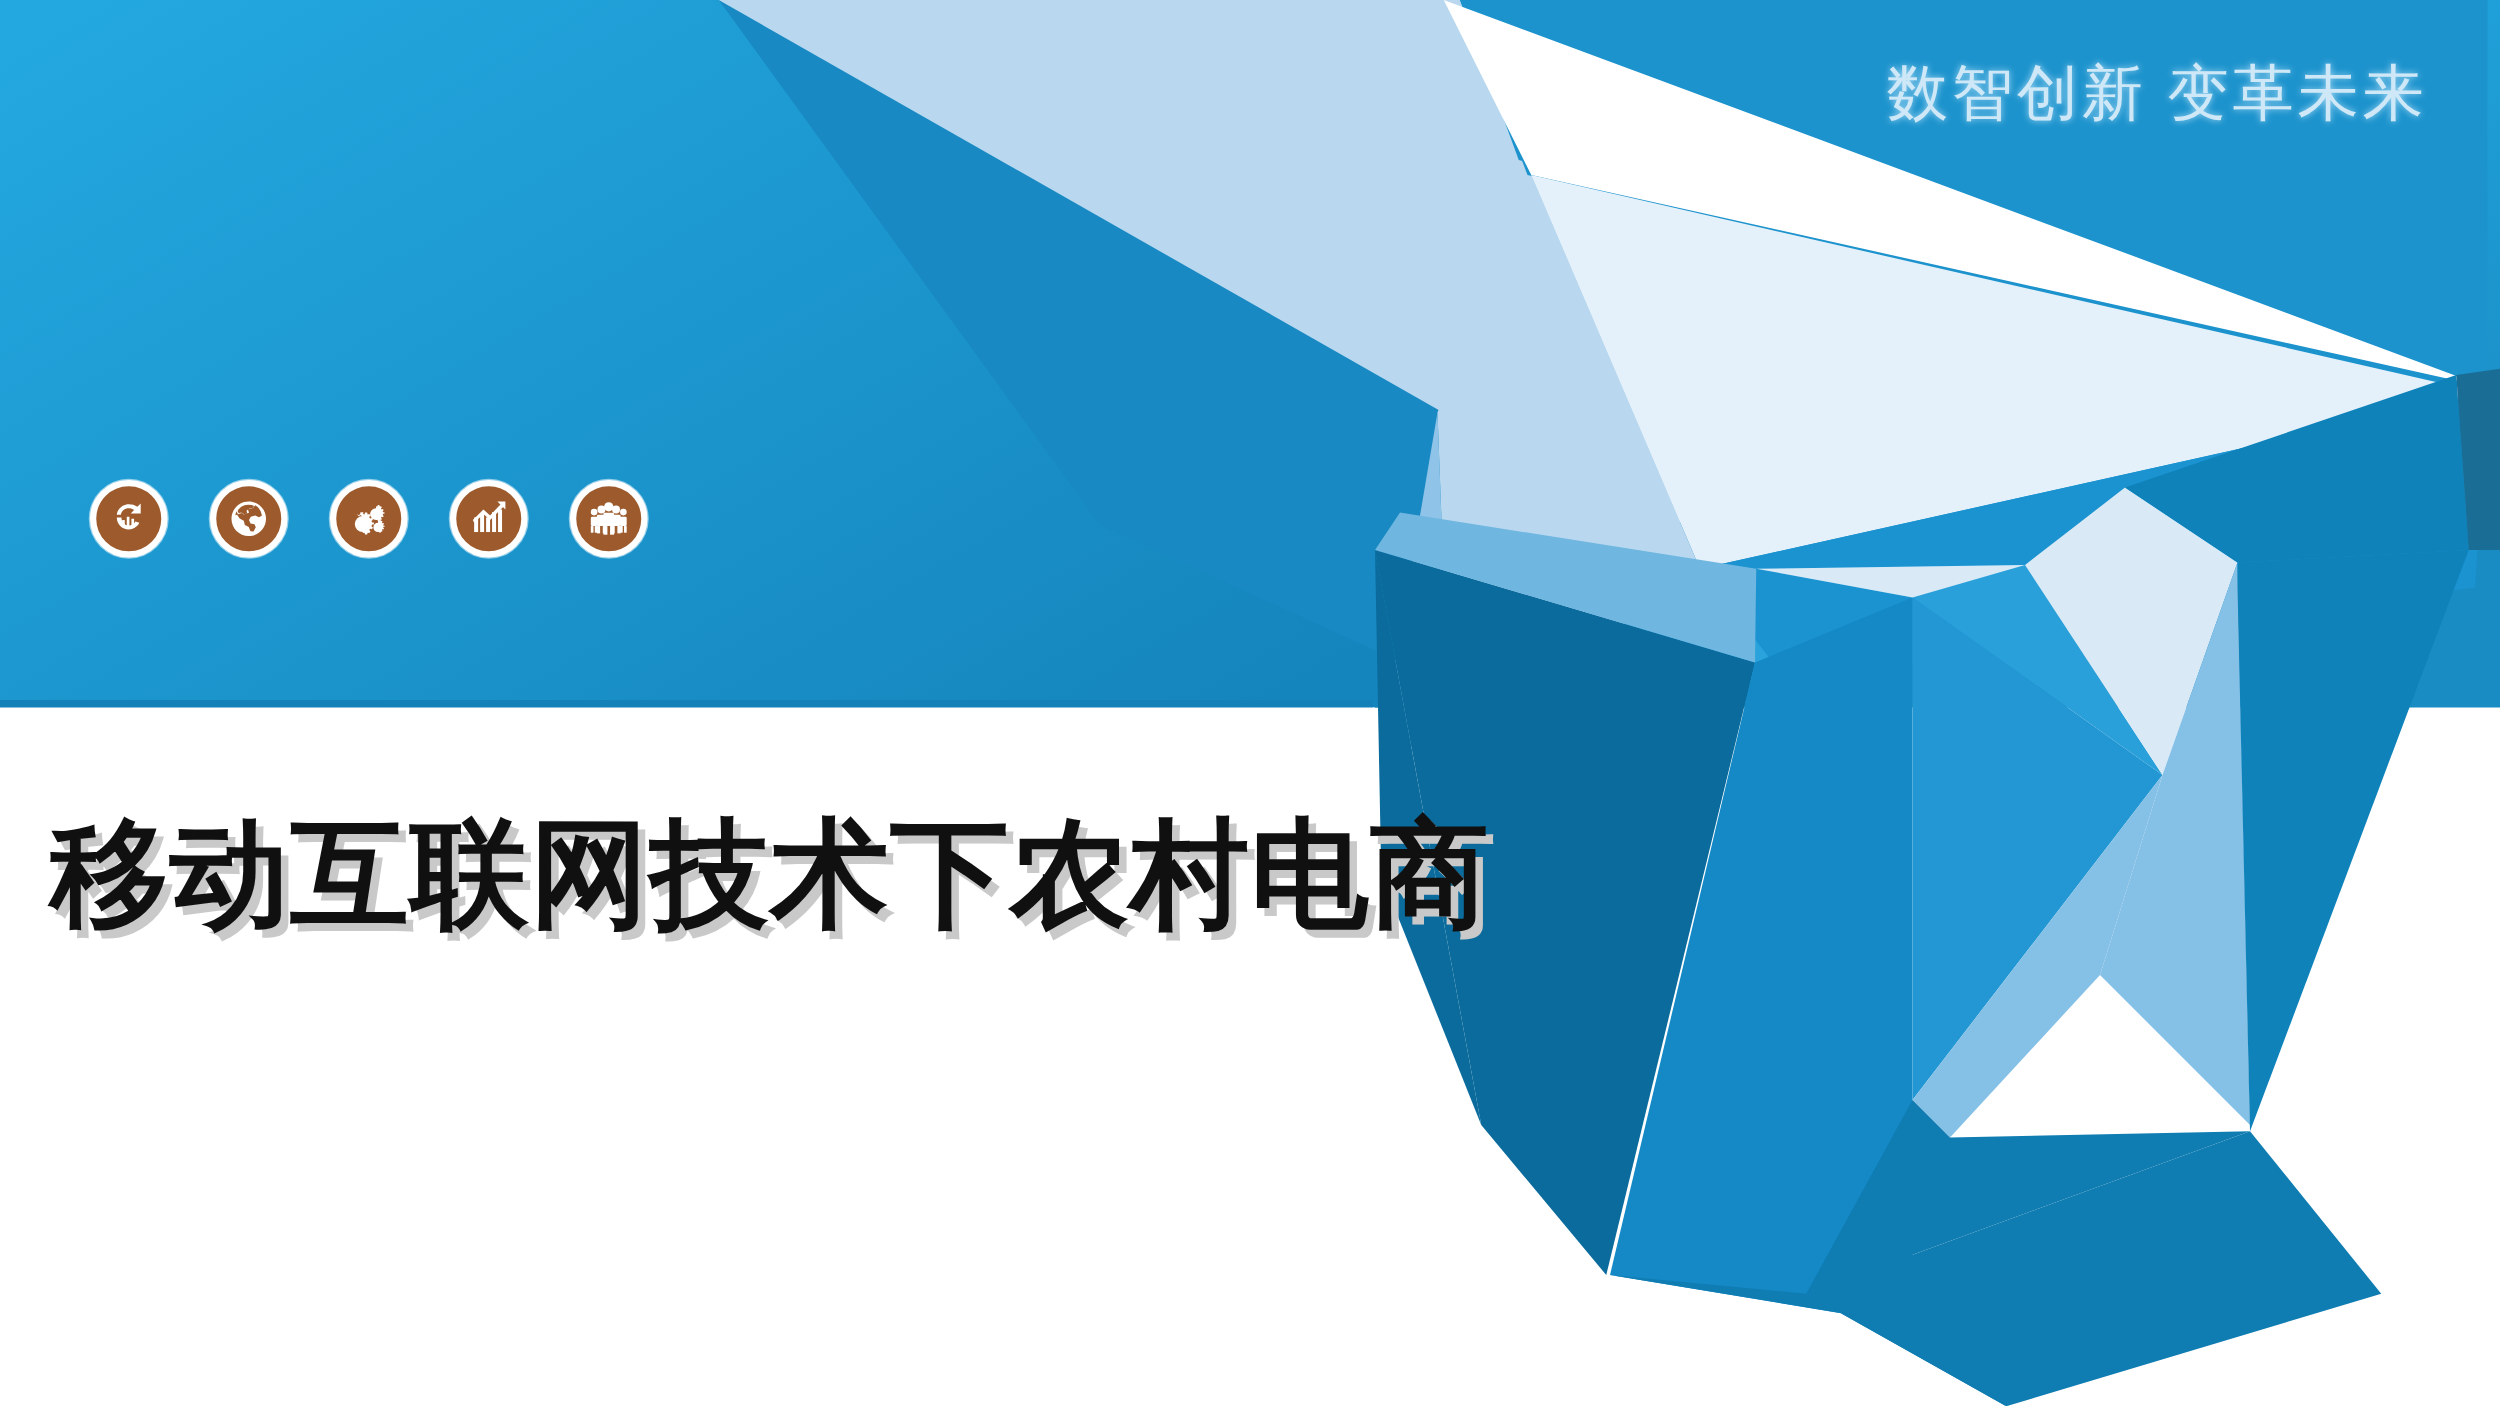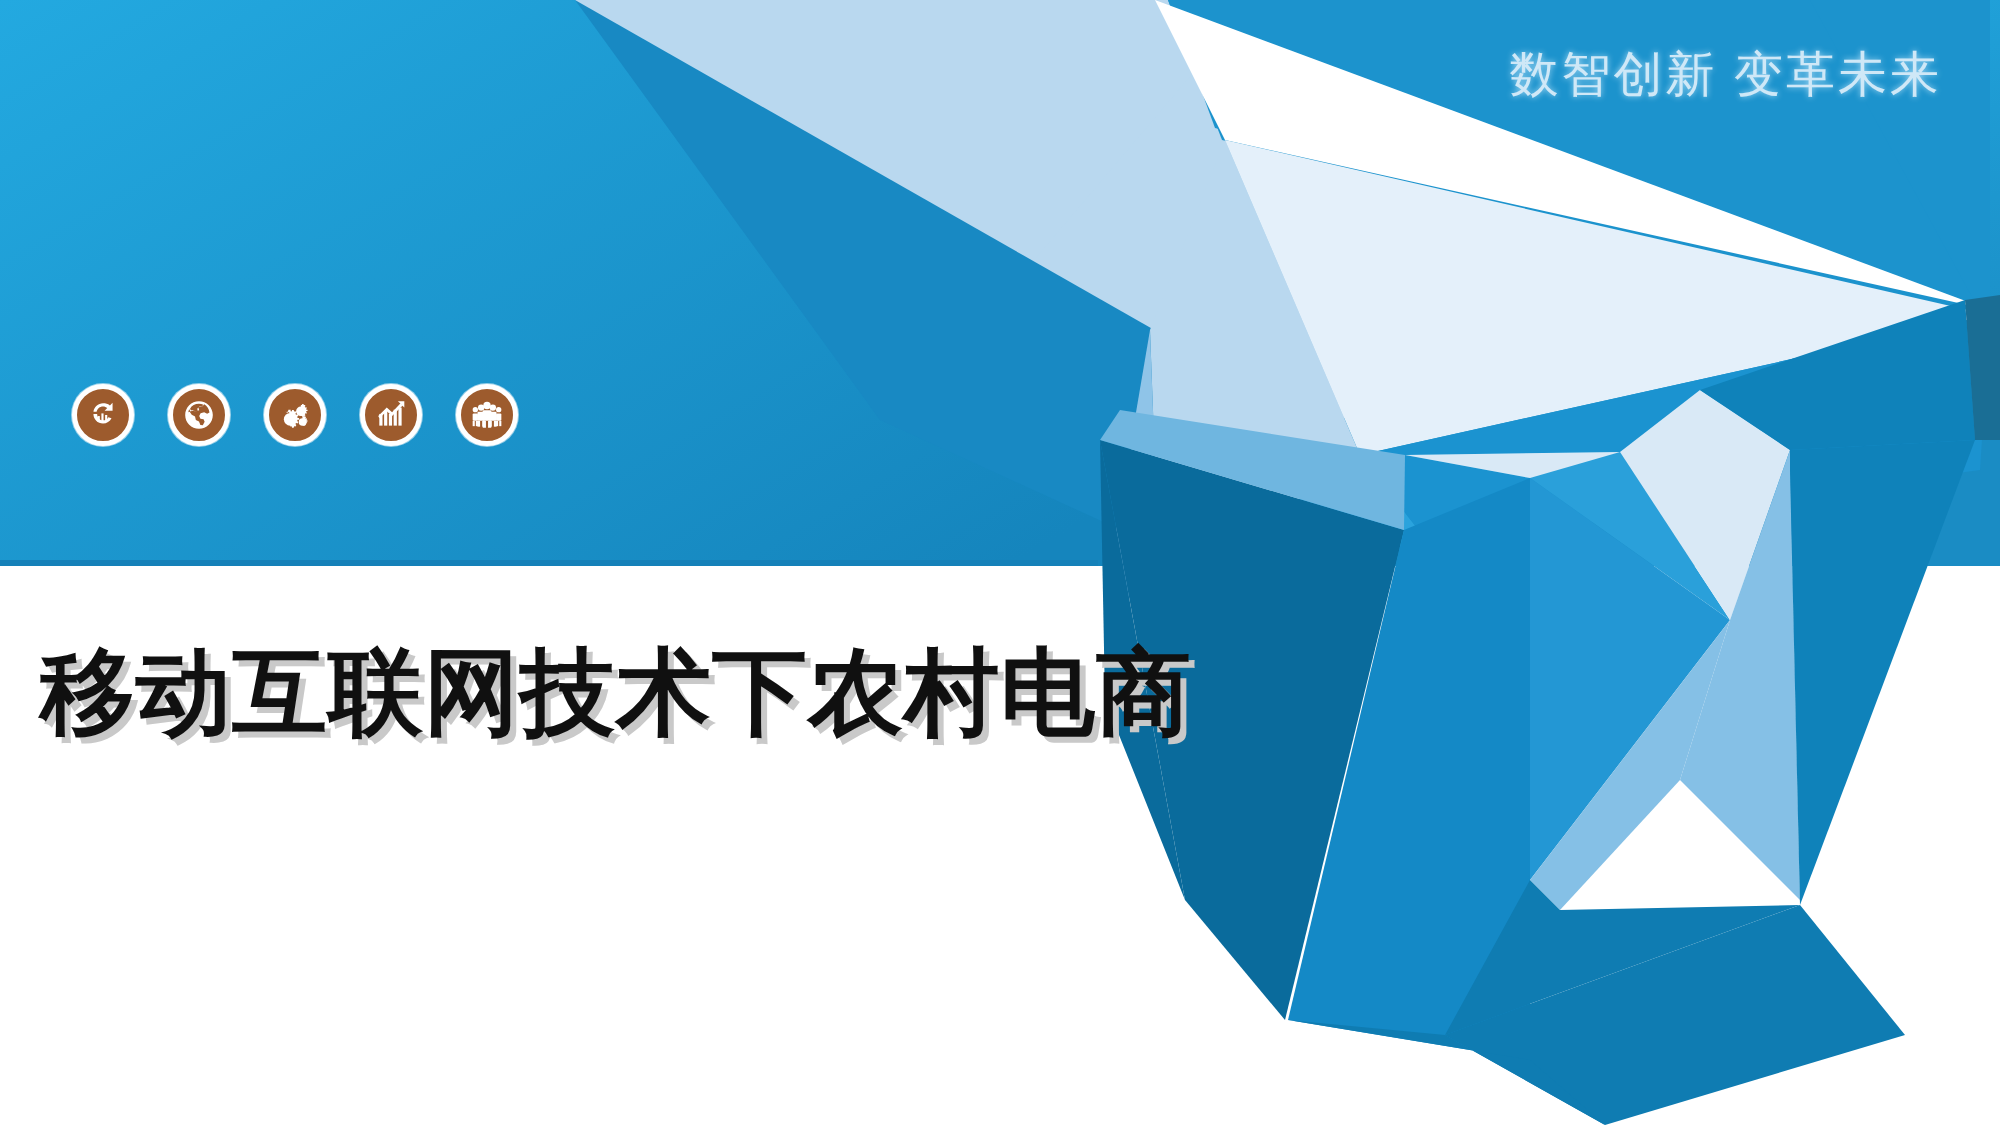--- a/index.html
+++ b/index.html
@@ -65,21 +65,21 @@
   }
   .icon-badge svg * { fill: #ffffff; }
   
   #title-block {
     position: absolute;
     left: 40px;
     top: 638px;
     width: 1150px;
   }
   .title-line {
-    font-family: Liberation Mono, monospace;
+    font-family: Liberation Serif, serif;
     font-size: 95px;
     font-weight: 700;
     line-height: 1.32;
     color: #101010;
     letter-spacing: 1px;
     white-space: nowrap;
     text-shadow: 6px 6px 0 #c9c9c9;
   }
 </style>
 </head>

